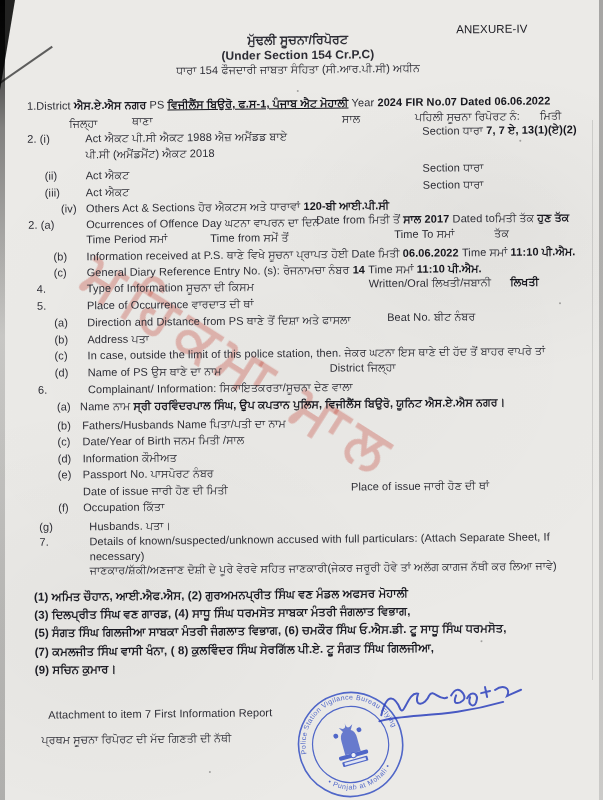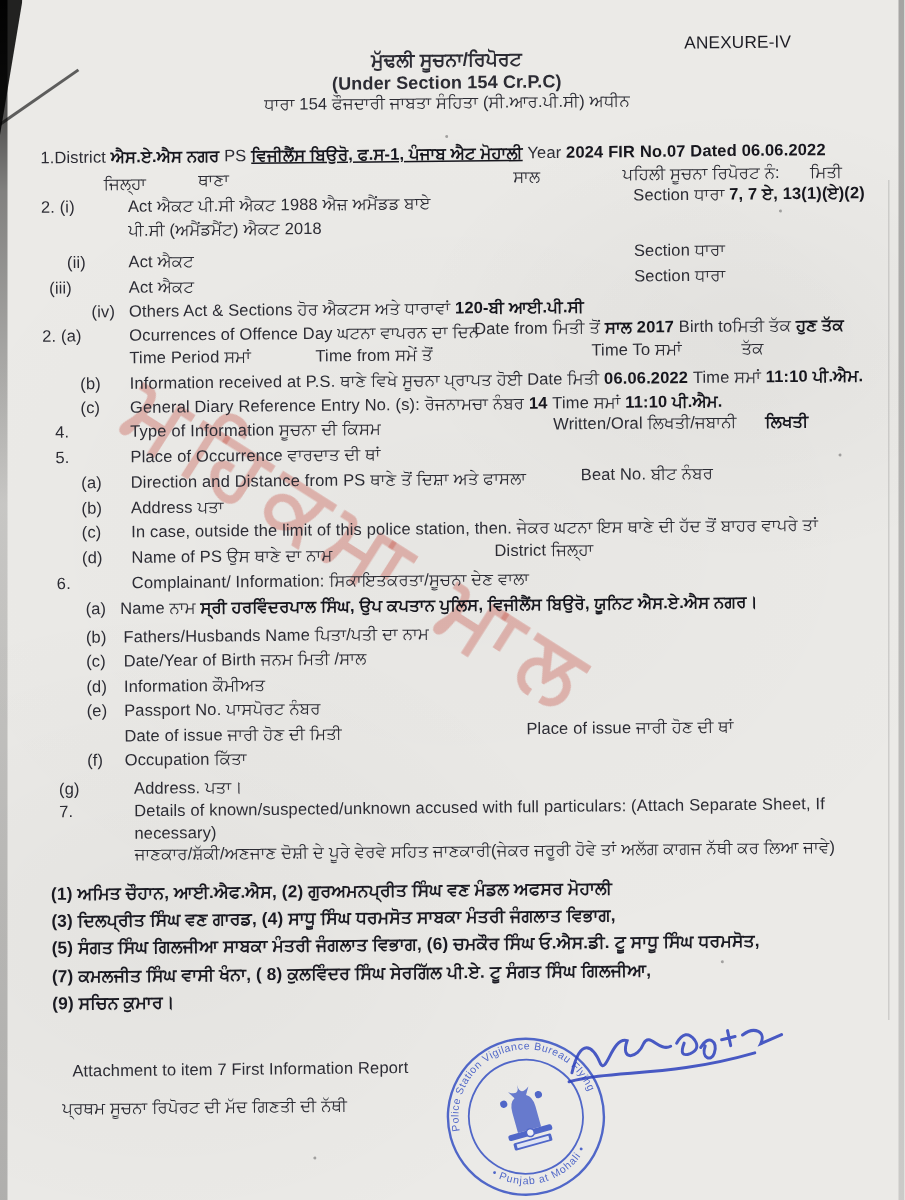--- a/index.html
+++ b/index.html
@@ -71,36 +71,36 @@
   <div class="t" style="left:425px;top:126px">
     <span>Section ਧਾਰਾ</span>
     <span class="b">7, 7 ਏ, 13(1)(ਏ)(2)</span>
   </div>
   <div class="t" style="left:88px;top:146px">ਪੀ.ਸੀ (ਅਮੈਂਡਮੈਂਟ) ਐਕਟ 2018</div>
 
   <div class="t" style="left:47px;top:167px">(ii)</div>
   <div class="t" style="left:88px;top:167px">Act ਐਕਟ</div>
   <div class="t" style="left:425px;top:163px">Section ਧਾਰਾ</div>
 
-  <div class="t" style="left:35px;top:184px">(iii)</div>
+  <div class="t" style="left:47px;top:184px">(iii)</div>
   <div class="t" style="left:88px;top:184px">Act ਐਕਟ</div>
   <div class="t" style="left:425px;top:180px">Section ਧਾਰਾ</div>
 
   <div class="t" style="left:63px;top:200px">(iv)</div>
   <div class="t" style="left:88px;top:200px">
     <span>Others Act &amp; Sections ਹੋਰ ਐਕਟਸ ਅਤੇ ਧਾਰਾਵਾਂ</span>
     <span class="b">120-ਬੀ ਆਈ.ਪੀ.ਸੀ</span>
   </div>
 
   <div class="t" style="left:30px;top:216px">2. (a)</div>
   <div class="t" style="left:88px;top:216px">Ocurrences of Offence Day ਘਟਨਾ ਵਾਪਰਨ ਦਾ ਦਿਨ</div>
   <div class="t" style="left:318px;top:214px">
     <span>Date from ਮਿਤੀ ਤੋਂ</span>
     <span class="b">ਸਾਲ 2017</span>
-    <span>Birth toਮਿਤੀ ਤੱਕ</span>
+    <span>Dated toਮਿਤੀ ਤੱਕ</span>
     <span class="b">ਹੁਣ ਤੱਕ</span>
   </div>
   <div class="t" style="left:88px;top:231px">Time Period ਸਮਾਂ</div>
   <div class="t" style="left:212px;top:231px">Time from ਸਮੇਂ ਤੋਂ</div>
   <div class="t" style="left:396px;top:229px">Time To ਸਮਾਂ</div>
   <div class="t" style="left:496px;top:229px">ਤੱਕ</div>
 
   <div class="t" style="left:55px;top:248px">(b)</div>
   <div class="t" style="left:88px;top:248px">
     <span>Information received at P.S. ਥਾਣੇ ਵਿਖੇ ਸੂਚਨਾ ਪ੍ਰਾਪਤ ਹੋਈ</span>
@@ -162,21 +162,21 @@
 
   <div class="t" style="left:57px;top:466px">(e)</div>
   <div class="t" style="left:82px;top:466px">Passport No. ਪਾਸਪੋਰਟ ਨੰਬਰ</div>
   <div class="t" style="left:82px;top:483px">Date of issue ਜਾਰੀ ਹੋਣ ਦੀ ਮਿਤੀ</div>
   <div class="t" style="left:350px;top:481px">Place of issue ਜਾਰੀ ਹੋਣ ਦੀ ਥਾਂ</div>
 
   <div class="t" style="left:57px;top:499px">(f)</div>
   <div class="t" style="left:82px;top:499px">Occupation ਕਿੱਤਾ</div>
 
   <div class="t" style="left:38px;top:518px">(g)</div>
-  <div class="t" style="left:88px;top:518px">Address. ਪਤਾ।</div>
+  <div class="t" style="left:88px;top:518px">Husbands. ਪਤਾ।</div>
 
   <div class="t" style="left:38px;top:533px">7.</div>
   <div class="t" style="left:88px;top:533px">Details of known/suspected/unknown accused with full particulars: (Attach Separate Sheet, If</div>
   <div class="t" style="left:88px;top:548px">necessary)</div>
   <div class="t" style="left:88px;top:562px">ਜਾਣਕਾਰ/ਸ਼ੱਕੀ/ਅਣਜਾਣ ਦੋਸ਼ੀ ਦੇ ਪੂਰੇ ਵੇਰਵੇ ਸਹਿਤ ਜਾਣਕਾਰੀ(ਜੇਕਰ ਜਰੂਰੀ ਹੋਵੇ ਤਾਂ ਅਲੱਗ ਕਾਗਜ ਨੱਥੀ ਕਰ ਲਿਆ ਜਾਵੇ)</div>
 
   <div class="t acc" style="left:32px;top:588px">(1) ਅਮਿਤ ਚੌਹਾਨ, ਆਈ.ਐਫ.ਐਸ,  (2) ਗੁਰਅਮਨਪ੍ਰੀਤ ਸਿੰਘ ਵਣ ਮੰਡਲ ਅਫਸਰ ਮੋਹਾਲੀ</div>
   <div class="t acc" style="left:32px;top:606px">(3) ਦਿਲਪ੍ਰੀਤ ਸਿੰਘ ਵਣ ਗਾਰਡ, (4) ਸਾਧੂ ਸਿੰਘ ਧਰਮਸੋਤ ਸਾਬਕਾ ਮੰਤਰੀ ਜੰਗਲਾਤ ਵਿਭਾਗ,</div>
   <div class="t acc" style="left:32px;top:624px">(5) ਸੰਗਤ ਸਿੰਘ ਗਿਲਜੀਆ ਸਾਬਕਾ ਮੰਤਰੀ ਜੰਗਲਾਤ ਵਿਭਾਗ, (6) ਚਮਕੌਰ ਸਿੰਘ ਓ.ਐਸ.ਡੀ. ਟੂ ਸਾਧੂ ਸਿੰਘ ਧਰਮਸੋਤ,</div>
   <div class="t acc" style="left:32px;top:643px">(7) ਕਮਲਜੀਤ ਸਿੰਘ ਵਾਸੀ ਖੰਨਾ, ( 8) ਕੁਲਵਿੰਦਰ ਸਿੰਘ ਸੇਰਗਿੱਲ ਪੀ.ਏ. ਟੂ ਸੰਗਤ ਸਿੰਘ ਗਿਲਜੀਆ,</div>

